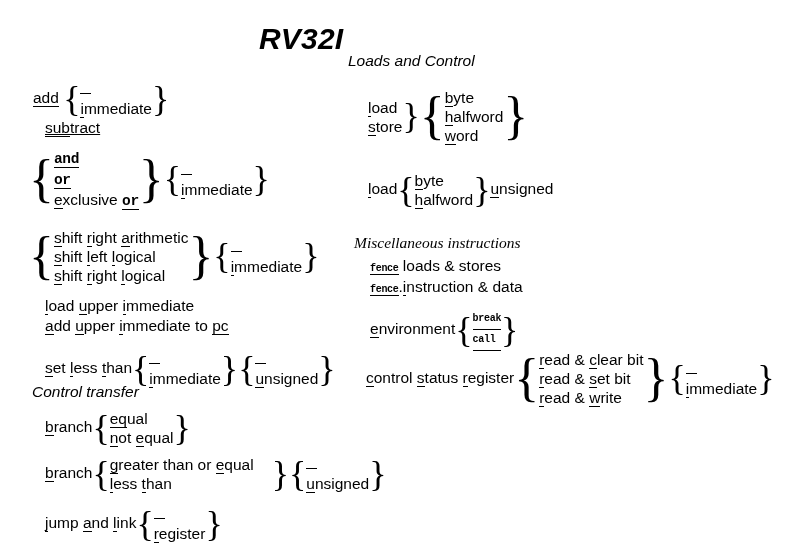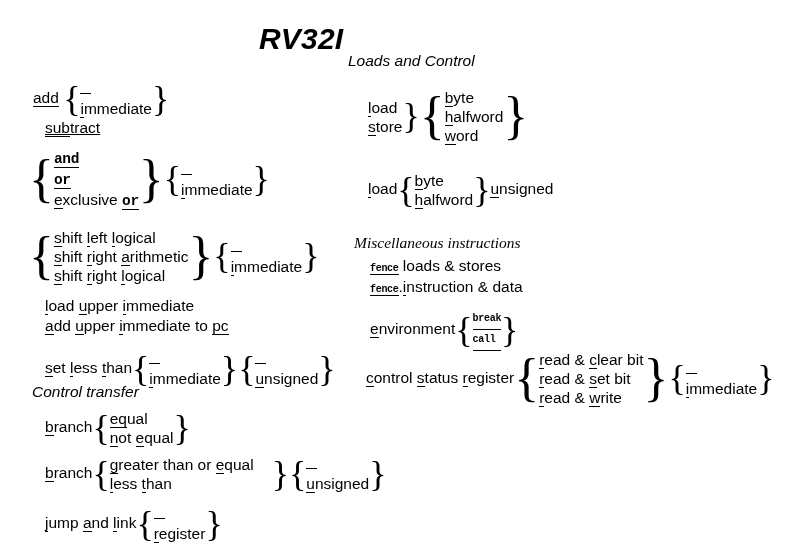--- a/index.html
+++ b/index.html
@@ -130,22 +130,22 @@
         <span><span class="u">i</span><span>mmediate</span></span>
       </span>
       <span class="brace b2">}</span>
     </span>
   </div>
 
   <div class="abs row" style="left:29px; top:228px;">
     <span class="grp">
       <span class="brace b3">{</span>
       <span class="lines">
+        <span><span class="u">s</span><span>hift </span><span class="u">r</span><span>ight </span><span class="u">a</span><span>rithmetic</span></span>
         <span><span class="u">s</span><span>hift </span><span class="u">l</span><span>eft </span><span class="u">l</span><span>ogical</span></span>
-        <span><span class="u">s</span><span>hift </span><span class="u">r</span><span>ight </span><span class="u">a</span><span>rithmetic</span></span>
         <span><span class="u">s</span><span>hift </span><span class="u">r</span><span>ight </span><span class="u">l</span><span>ogical</span></span>
       </span>
       <span class="brace b3">}</span>
     </span><span class="grp">
       <span class="brace b2">{</span>
       <span class="lines">
         <span><span class="dash"></span></span>
         <span><span class="u">i</span><span>mmediate</span></span>
       </span>
       <span class="brace b2">}</span>

